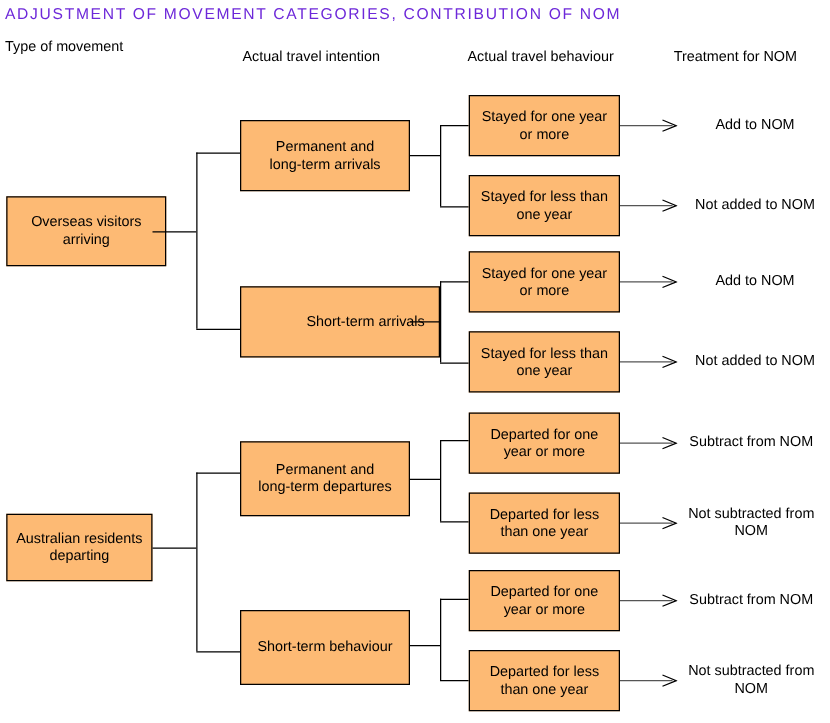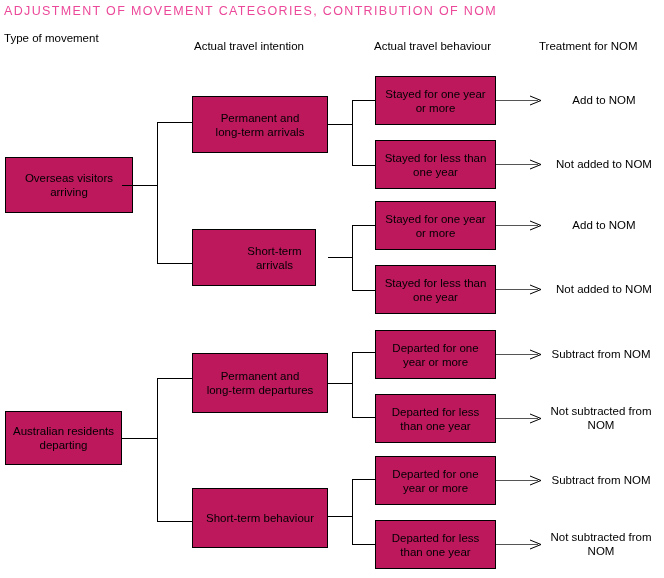--- a/index.html
+++ b/index.html
@@ -18,34 +18,34 @@
     height: 578px;
     background: #ffffff;
     overflow: hidden;
   }
   #title {
     position: absolute;
     left: 4px;
     top: 4px;
     font-size: 12.5px;
     letter-spacing: 1.35px;
-    color: #ec4899;
+    color: #6d28d9;
     white-space: nowrap;
   }
   .col-header {
     position: absolute;
     font-size: 11.5px;
     color: #000;
     white-space: nowrap;
   }
   .node {
     position: absolute;
     box-sizing: border-box;
     border: 1px solid #000000;
-    background: #be185d;
+    background: #fdba74;
     display: flex;
     align-items: center;
     justify-content: center;
     text-align: center;
     font-size: 11.5px;
     line-height: 14px;
     color: #000;
     padding: 0 3px;
   }
   .node span { display: block; }
@@ -90,21 +90,21 @@
   </div>
 
   <div class="hline" style="left:122px; top:185px; width:35px;"></div>
   <div class="vline" style="left:157px; top:122px; height:141px;"></div>
   <div class="hline" style="left:157px; top:122px; width:35px;"></div>
   <div class="hline" style="left:157px; top:263px; width:35px;"></div>
 
   <div class="node" style="left:192px; top:96px; width:136px; height:57px;">
     <span>Permanent and<br>long-term arrivals</span>
   </div>
-  <div class="node" style="left:192px; top:229px; width:124px; height:57px;padding-left:44px;">
+  <div class="node" style="left:192px; top:229px; width:160px; height:57px;padding-left:44px;">
     <span>Short-term arrivals</span>
   </div>
 
   <div class="hline" style="left:328px; top:124px; width:24px;"></div>
   <div class="vline" style="left:352px; top:100px; height:65px;"></div>
   <div class="hline" style="left:352px; top:100px; width:23px;"></div>
   <div class="hline" style="left:352px; top:165px; width:23px;"></div>
 
   <div class="hline" style="left:328px; top:257px; width:24px;"></div>
   <div class="vline" style="left:352px; top:225px; height:65px;"></div>

